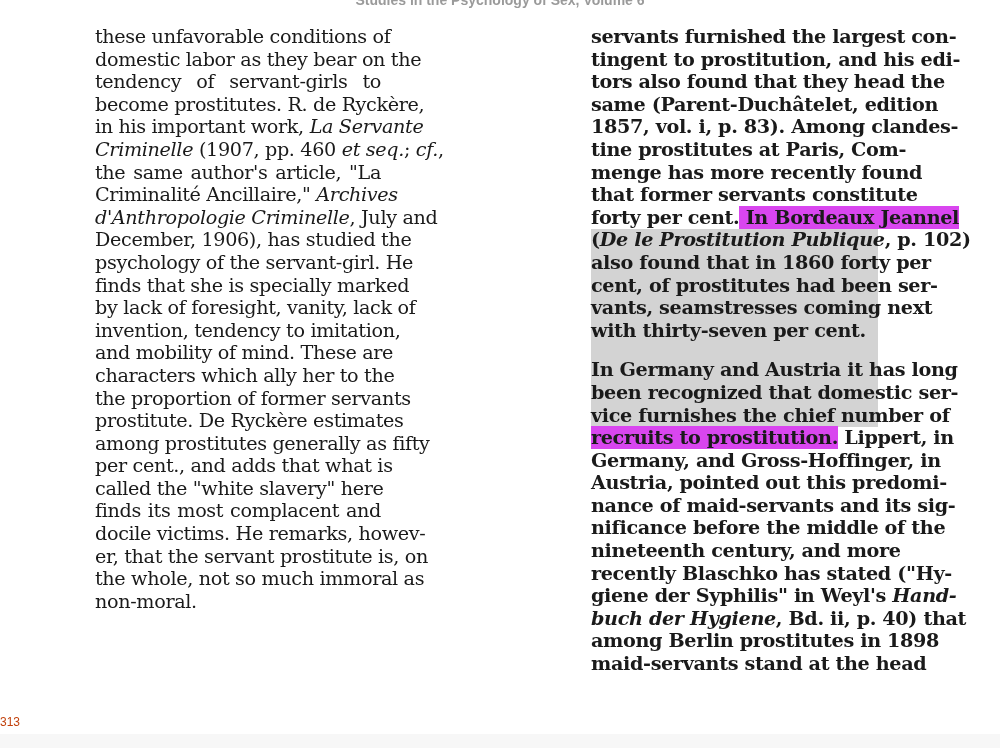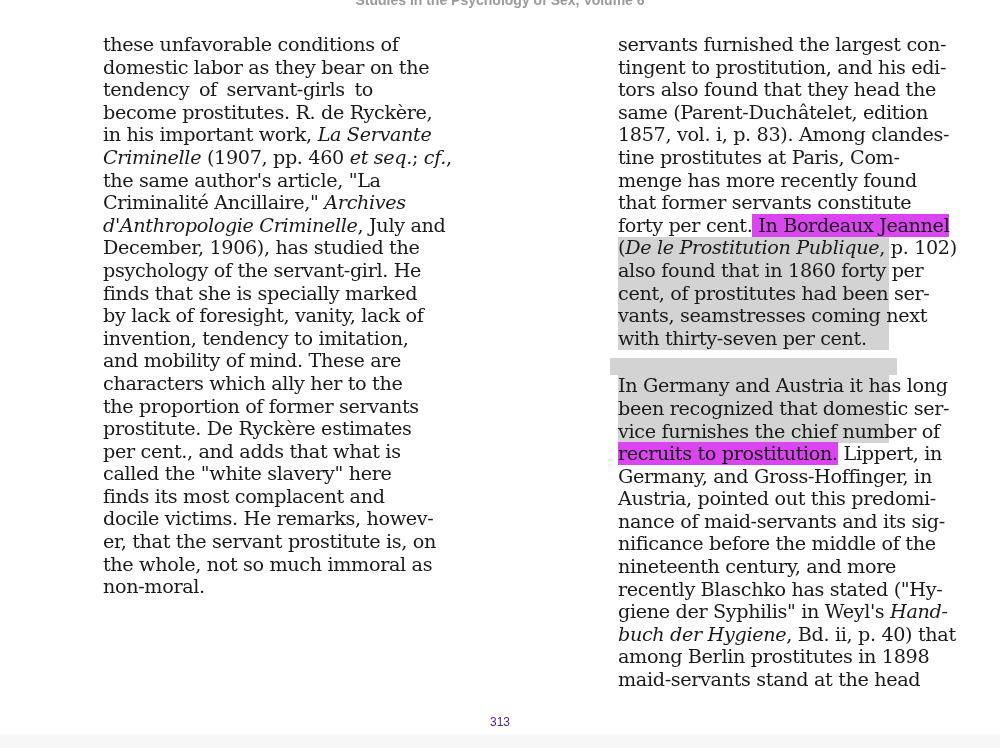--- a/index.html
+++ b/index.html
@@ -13,33 +13,33 @@
     position: absolute; top: -9px; left: 0; width: 1000px; text-align: center;
     font-family: "Liberation Sans", "DejaVu Sans", sans-serif;
     font-size: 14px; font-weight: bold; color: #9a9a9a; line-height: 18px;
   }
   .column {
     position: absolute; top: 26px; width: 286px;
     font-size: 19.2px; line-height: 22.6px;
     text-align: justify; letter-spacing: -0.35px; word-spacing: 0px;
   }
   .col-left { left: 95px; }
-  .col-right { left: 610px; }
-  .para { margin: 8px; }
+  .col-right { left: 591px; font-weight: bold; }
+  .para { margin: 0; }
   .para + .para { margin-top: 17px; }
   .line { display: block; text-align: justify; text-align-last: justify; white-space: nowrap; height: 22.6px; }
   .line.last { text-align-last: left; }
   .line.hl { background: #d3d3d3; margin-right: -1px; }
   .hl-span { background: #d946ef; }
   .gap-hl { height: 17px; background: #d3d3d3; margin: 0 -1px 0 0; }
   i { font-style: italic; }
   .page-number {
-    position: absolute; top: 715px; left: 0; width: 1000px; text-align: center;
+    position: absolute; top: 715px; left: 0; width: 1000px; text-align: left;
     font-family: "Liberation Sans", "DejaVu Sans", sans-serif;
-    font-size: 12px; color: #4c1d95;
+    font-size: 12px; color: #c2410c;
   }
   .bottom-bar {
     position: absolute; left: 0; bottom: 0; width: 1000px; height: 14px;
     background: #f7f7f7;
   }
 </style>
 </head>
 <body>
 
 <div class="header-title">Studies in the Psychology of Sex, Volume 6</div>
@@ -57,20 +57,21 @@
       <span class="line"><i>d'Anthropologie Criminelle</i><span>, July and</span></span>
       <span class="line"><span>December, 1906), has studied the</span></span>
       <span class="line"><span>psychology of the servant-girl. He</span></span>
       <span class="line"><span>finds that she is specially marked</span></span>
       <span class="line"><span>by lack of foresight, vanity, lack of</span></span>
       <span class="line"><span>invention, tendency to imitation,</span></span>
       <span class="line"><span>and mobility of mind. These are</span></span>
       <span class="line"><span>characters which ally her to the</span></span>
       <span class="line"><span>the proportion of former servants</span></span>
       <span class="line"><span>prostitute. De Ryckère estimates</span></span>
+      <span class="line"><span>among prostitutes generally as fifty</span></span>
       <span class="line"><span>per cent., and adds that what is</span></span>
       <span class="line"><span>called the "white slavery" here</span></span>
       <span class="line"><span>finds its most complacent and</span></span>
       <span class="line"><span>docile victims. He remarks, howev-</span></span>
       <span class="line"><span>er, that the servant prostitute is, on</span></span>
       <span class="line"><span>the whole, not so much immoral as</span></span>
       <span class="line last"><span>non-moral.</span></span>
     </div>
 </div>
 

